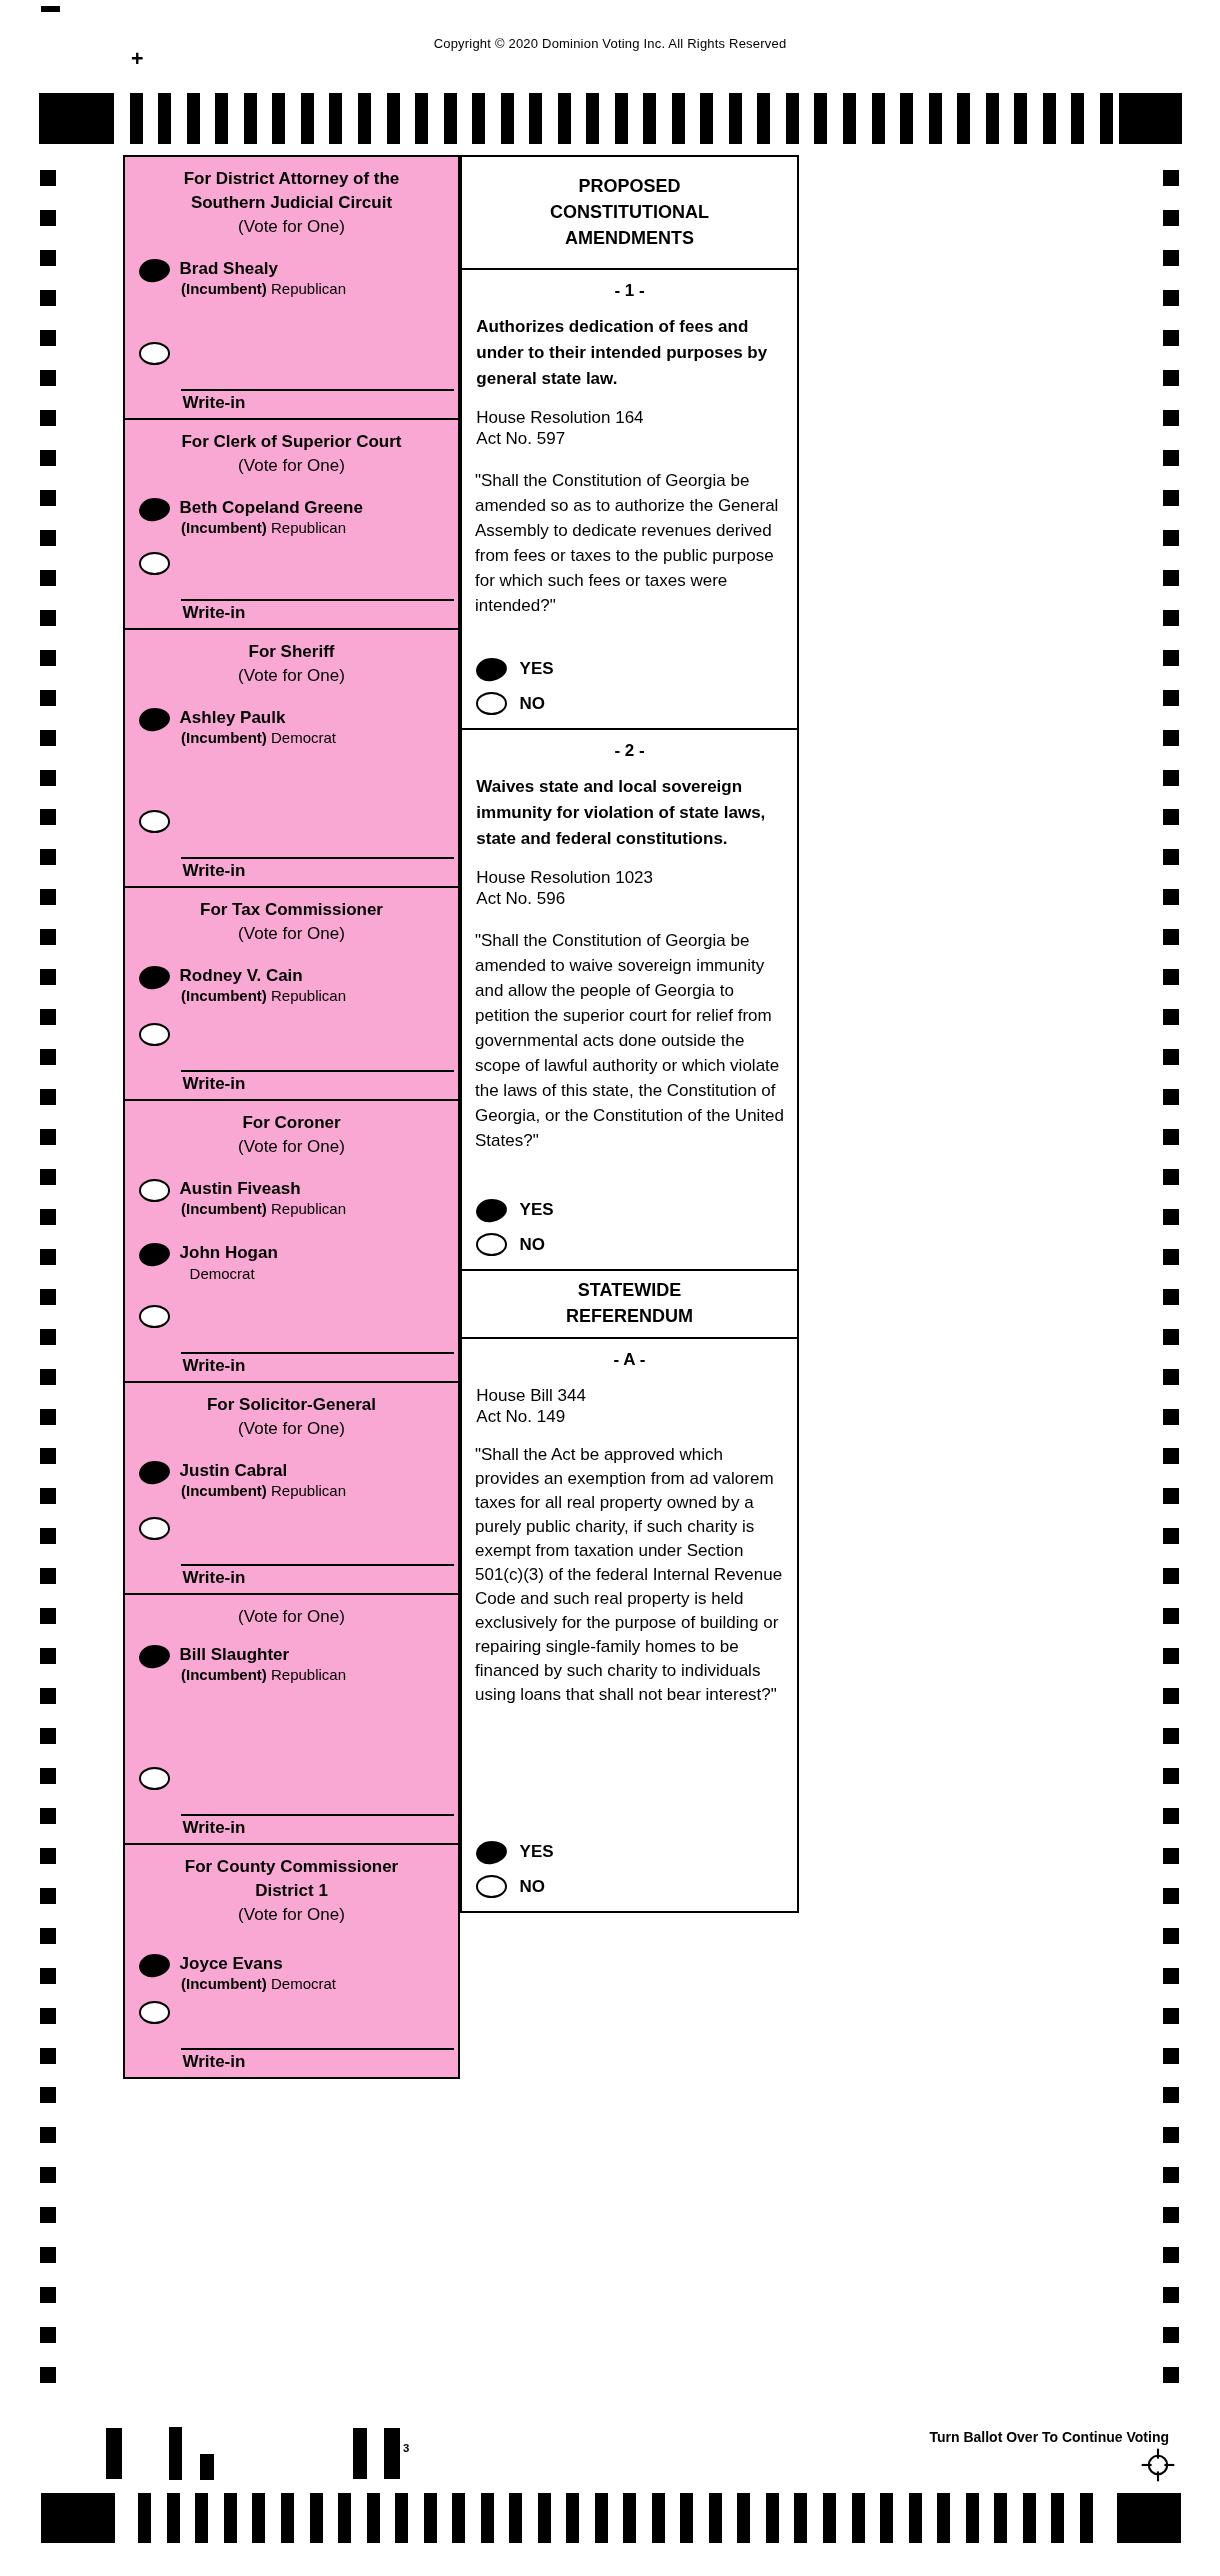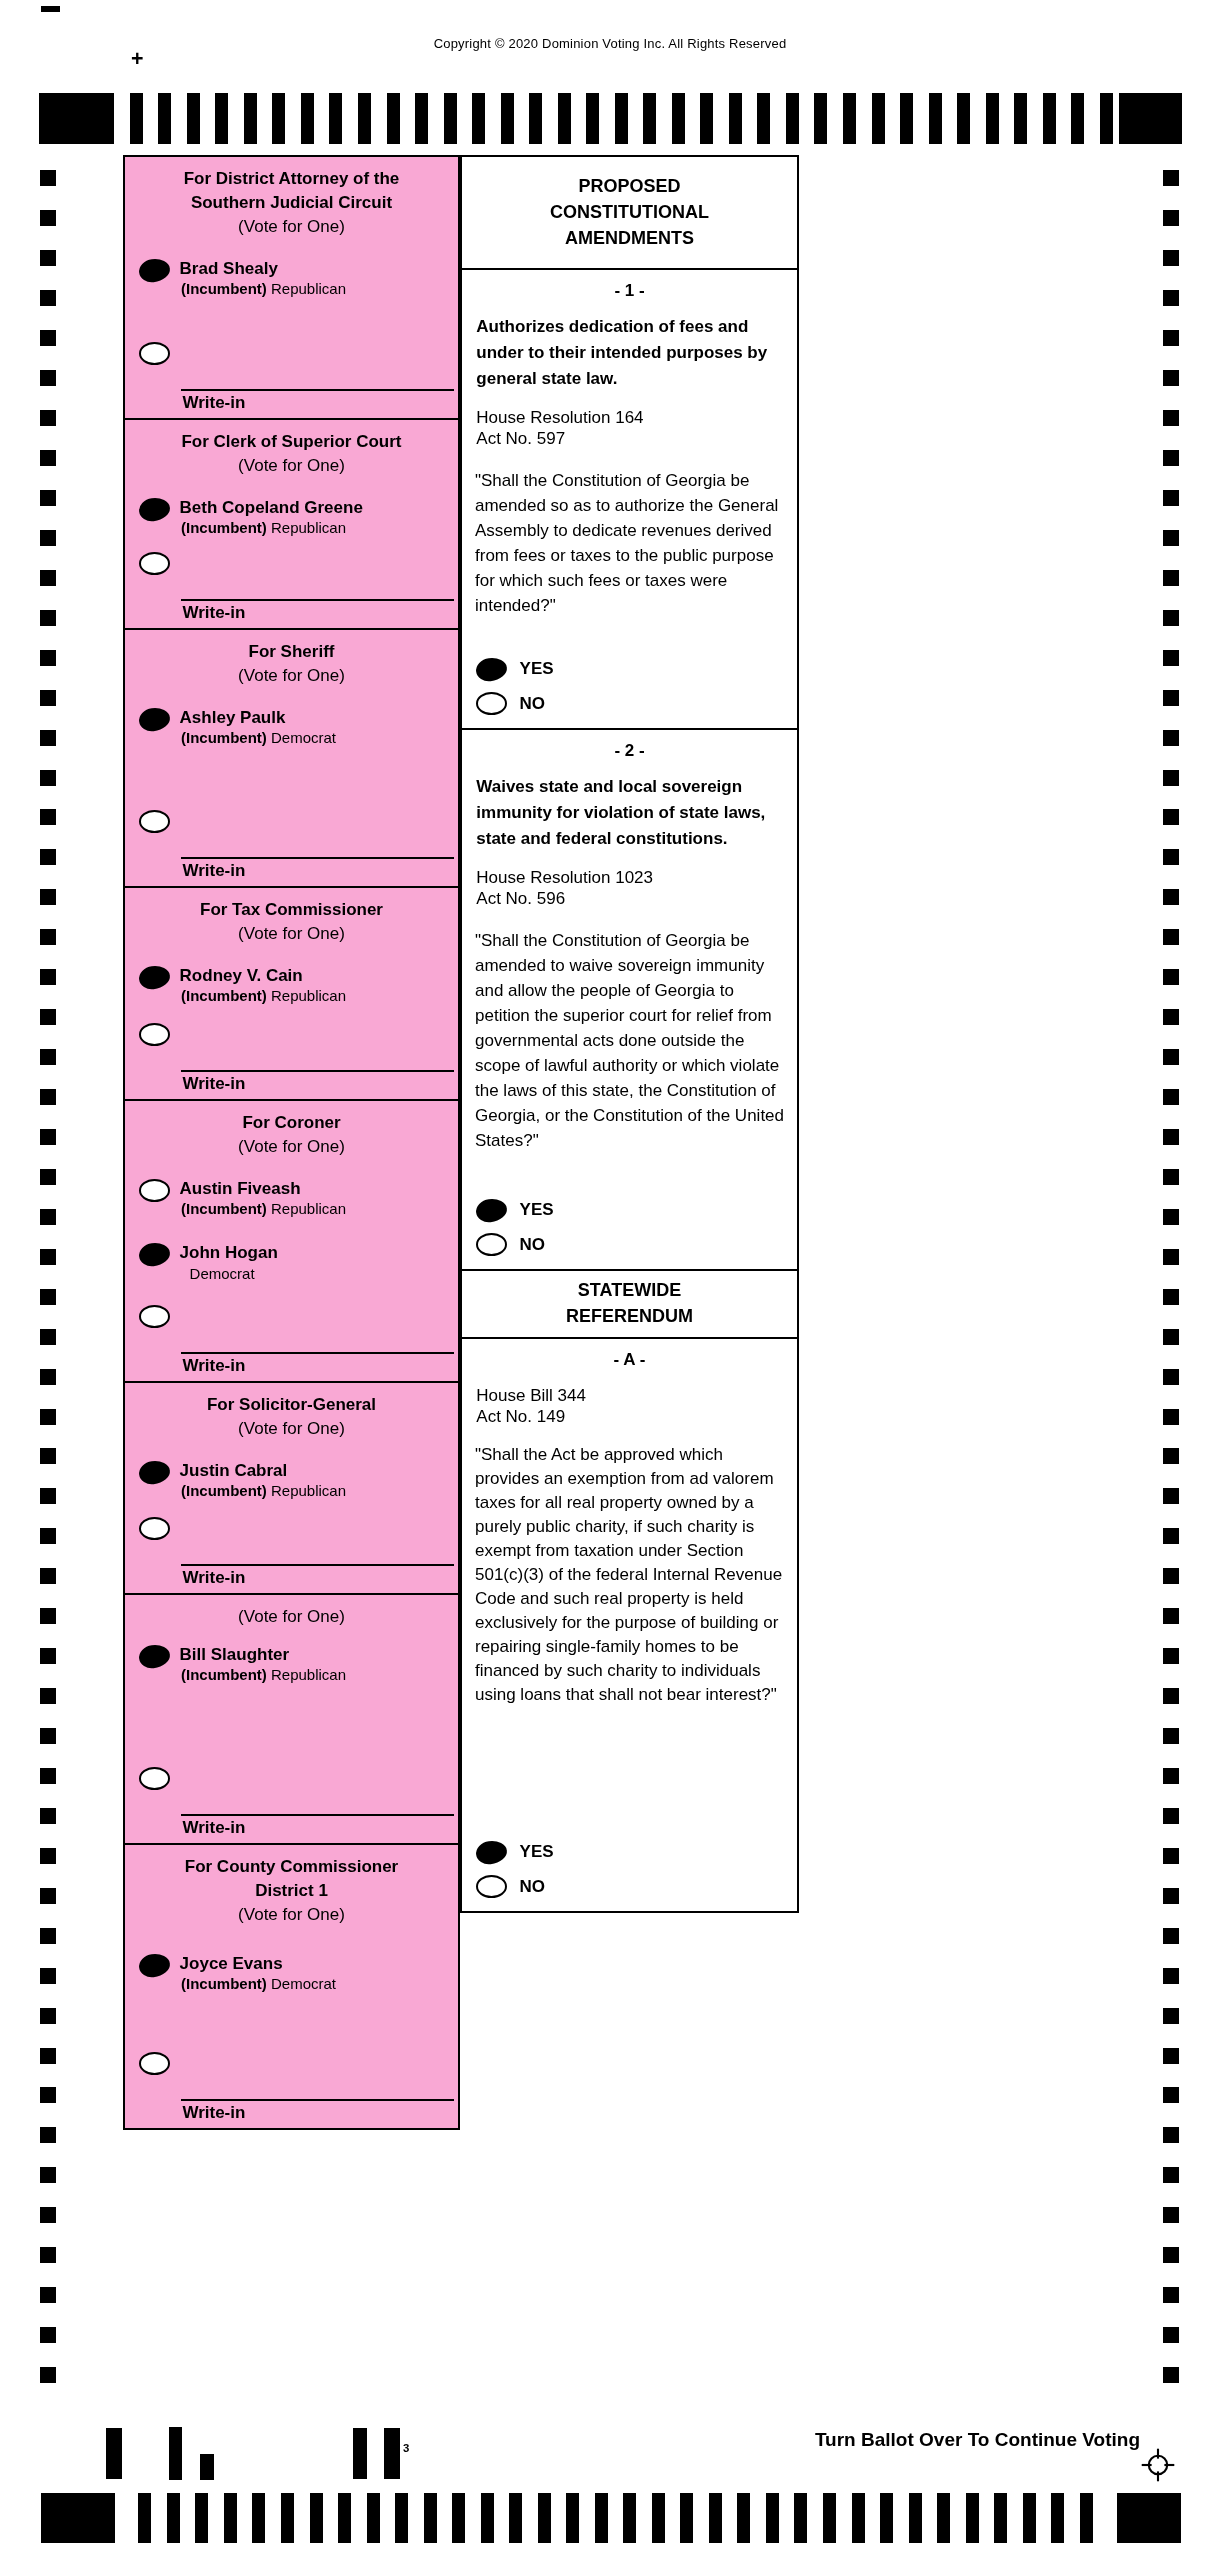--- a/index.html
+++ b/index.html
@@ -43,21 +43,21 @@
   .msummary{font-weight:bold;font-size:17px;line-height:26px;margin:13px 11.4px 0 14.3px;}
   .mref{font-size:17px;line-height:21.4px;margin:14.3px 11.4px 0 14.3px;}
   .mref span{display:block;}
   .mquestion{font-size:17px;line-height:25px;margin:18.5px 10px 20px 13px;}
   .choice{display:flex;align-items:center;gap:13px;padding-left:13.6px;}
   .choice .clabel{font-weight:bold;font-size:17px;}
   .choice.yes{margin-top:auto;gap:13px;}
   .choice.no{margin-top:11.4px;margin-bottom:13px;}
 
   
-  #turn-over{position:absolute;top:2429px;right:80px;font-weight:bold;font-size:19px;}
+  #turn-over{position:absolute;top:2429px;right:51px;font-weight:bold;font-size:14px;}
   #sheet-number{position:absolute;left:403px;top:2442px;font-size:11.4px;font-weight:bold;}
   #crosshair{position:absolute;left:1141px;top:2448px;width:34px;height:34px;}
   .code-bar{position:absolute;background:#000;}
 </style>
 </head>
 <body>
 
 <div id="marks-layer">
     <div class="m" style="left: 39px; top: 93px; width: 75px; height: 51px;"></div>
     <div class="m" style="left: 130px; top: 93px; width: 13px; height: 51px;"></div>
@@ -395,21 +395,21 @@
       </div>
     </div>
     <div class="blankoval">
       <div class="oval"></div>
     </div>
     <div class="writein">
       <div class="wlabel">Write-in</div>
     </div>
   </section>
 
-  <section class="contest" style="height:285px">
+  <section class="contest" style="height:234px">
     <div class="ctitle">
       <span>For County Commissioner</span>
         <span>District 1</span>
     </div>
     <div class="cinstr">(Vote for One)</div>
     <div class="cand" style="margin-top:27px">
       <div class="oval filled"></div>
       <div>
         <div class="cname">Joyce Evans</div>
         <div class="cparty"><b>(Incumbent)</b> <span>Democrat</span></div>

